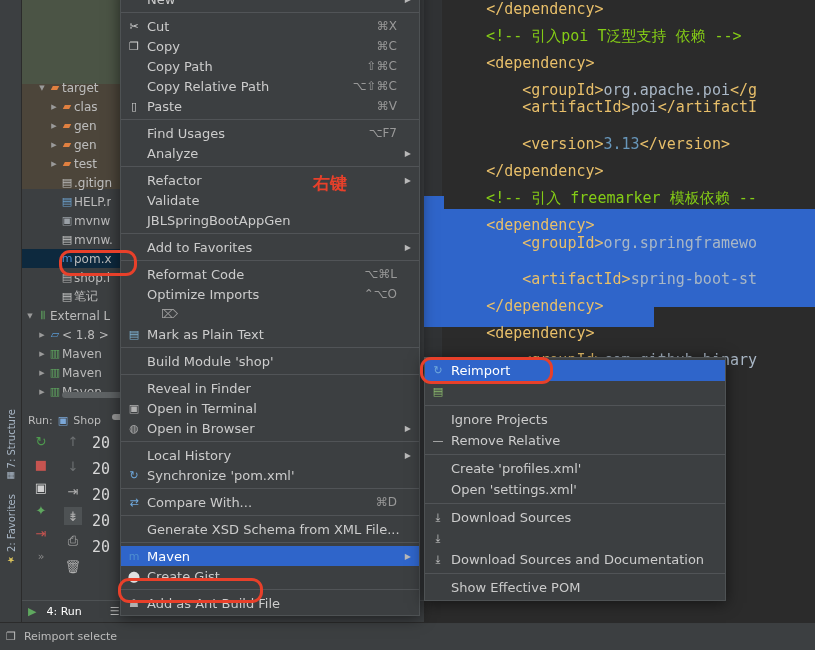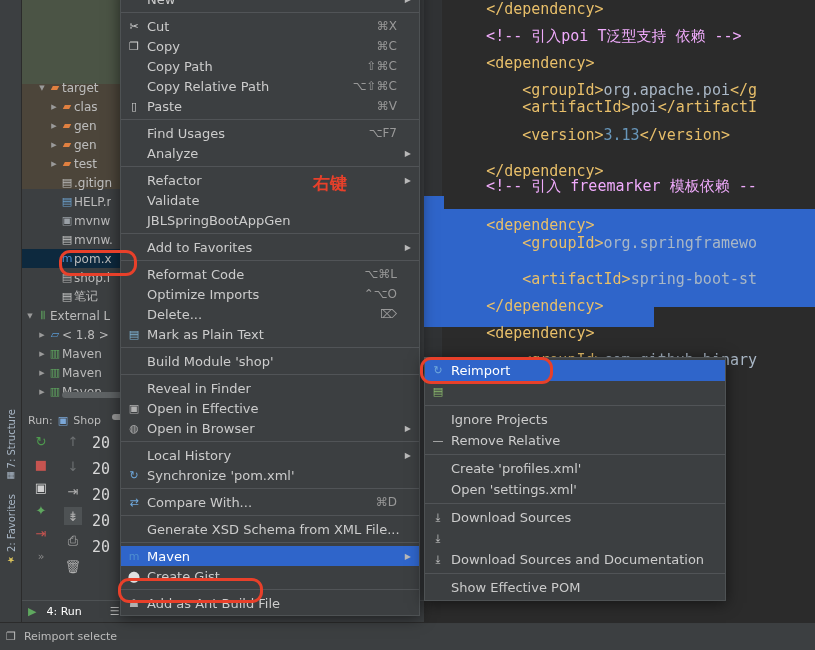--- a/index.html
+++ b/index.html
@@ -62,21 +62,21 @@
     background:#2b2b2b; overflow:hidden;
   }
   .gutter-line { position:absolute; left:0; top:0; width:18px; height:410px; background:#313335; }
   .code-line {
     position:absolute; left:26px; white-space:pre; font-family:"DejaVu Sans Mono","Liberation Mono",monospace;
     font-size:15px; letter-spacing:0px;
   }
   .tag { color:#e8bf6a; }
   .txt { color:#a9b7c6; }
   .num { color:#6897bb; }
-  .cmt { color:#f0abfc; }
+  .cmt { color:#84cc16; }
   .hl-band { position:absolute; background:#2f65ca; }
 
   
   .console {
     position:absolute; left:424px; top:410px; right:0; bottom:28px;
     background:#2b2b2b; overflow:hidden;
   }
   .cons-line { position:absolute; left:0; white-space:pre;
     font-family:"DejaVu Sans Mono","Liberation Mono",monospace; font-size:13px; color:#bbbbbb; }
 
@@ -157,23 +157,23 @@
 
     <div class="hl-band" style="left:0px;  top:196px; width:20px;  height:26px;"></div>
     <div class="hl-band" style="left:0px;  top:209px; width:391px; height:98px;"></div>
     <div class="hl-band" style="left:0px;  top:307px; width:230px; height:20px;"></div>
     <div id="editor-lines">
         <div class="code-line" style="top:0px"><span class="txt">    </span><span class="tag">&lt;/dependency&gt;</span></div>
         <div class="code-line" style="top:27px"><span class="cmt">    &lt;!-- 引入poi T泛型支持 依赖 --&gt;</span></div>
         <div class="code-line" style="top:54px"><span class="txt">    </span><span class="tag">&lt;dependency&gt;</span></div>
         <div class="code-line" style="top:81px"><span class="txt">        </span><span class="tag">&lt;groupId&gt;</span><span class="txt">org.apache.poi</span><span class="tag">&lt;/g</span></div>
         <div class="code-line" style="top:98px"><span class="txt">        </span><span class="tag">&lt;artifactId&gt;</span><span class="txt">poi</span><span class="tag">&lt;/artifactI</span></div>
-        <div class="code-line" style="top:126px"><span class="txt">        </span><span class="tag">&lt;version&gt;</span><span class="num">3.13</span><span class="tag">&lt;/version&gt;</span></div>
+        <div class="code-line" style="top:135px"><span class="txt">        </span><span class="tag">&lt;version&gt;</span><span class="num">3.13</span><span class="tag">&lt;/version&gt;</span></div>
         <div class="code-line" style="top:162px"><span class="txt">    </span><span class="tag">&lt;/dependency&gt;</span></div>
-        <div class="code-line" style="top:177px"><span class="cmt">    &lt;!-- 引入 freemarker 模板依赖 --</span></div>
+        <div class="code-line" style="top:189px"><span class="cmt">    &lt;!-- 引入 freemarker 模板依赖 --</span></div>
         <div class="code-line" style="top:216px"><span class="txt">    </span><span class="tag">&lt;dependency&gt;</span></div>
         <div class="code-line" style="top:234px"><span class="txt">        </span><span class="tag">&lt;groupId&gt;</span><span class="txt">org.springframewo</span></div>
         <div class="code-line" style="top:270px"><span class="txt">        </span><span class="tag">&lt;artifactId&gt;</span><span class="txt">spring-boot-st</span></div>
         <div class="code-line" style="top:297px"><span class="txt">    </span><span class="tag">&lt;/dependency&gt;</span></div>
         <div class="code-line" style="top:324px"><span class="txt">    </span><span class="tag">&lt;dependency&gt;</span></div>
         <div class="code-line" style="top:351px"><span class="txt">        </span><span class="tag">&lt;groupId&gt;</span><span class="txt">com.github.binary</span></div>
       </div>
   </div>
 
   <div class="console">
@@ -470,21 +470,20 @@
         <span class="marrow"></span>
       </div>
       <div class="mi">
         <span class="mic"></span>
         <span class="mlabel">Optimize Imports</span>
         <span class="mkey">⌃⌥O</span>
         <span class="marrow"></span>
       </div>
       <div class="mi">
         <span class="mic"></span>
-        <span class="mlabel">Delete...</span>
         <span class="mkey">⌦</span>
         <span class="marrow"></span>
       </div>
       <div class="mi">
         <span class="mic" style="color:#7fb3d5">▤</span>
         <span class="mlabel">Mark as Plain Text</span>
         <span class="marrow"></span>
       </div>
       <div class="msep"></div>
       <div class="mi">
@@ -493,21 +492,21 @@
         <span class="marrow"></span>
       </div>
       <div class="msep"></div>
       <div class="mi">
         <span class="mic"></span>
         <span class="mlabel">Reveal in Finder</span>
         <span class="marrow"></span>
       </div>
       <div class="mi">
         <span class="mic" style="color:#b0b0b0">▣</span>
-        <span class="mlabel">Open in Effective</span>
+        <span class="mlabel">Open in Terminal</span>
         <span class="marrow"></span>
       </div>
       <div class="mi">
         <span class="mic" style="color:#b0b0b0">◍</span>
         <span class="mlabel">Open in Browser</span>
         <span class="marrow">▶</span>
       </div>
       <div class="msep"></div>
       <div class="mi">
         <span class="mic"></span>

